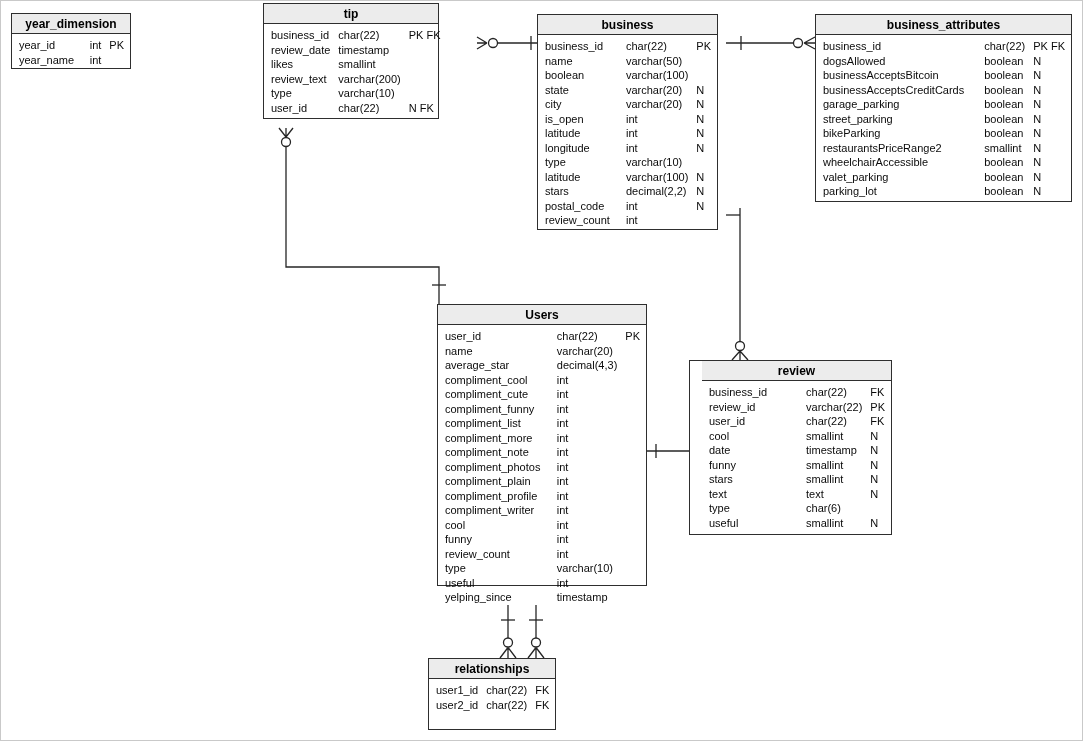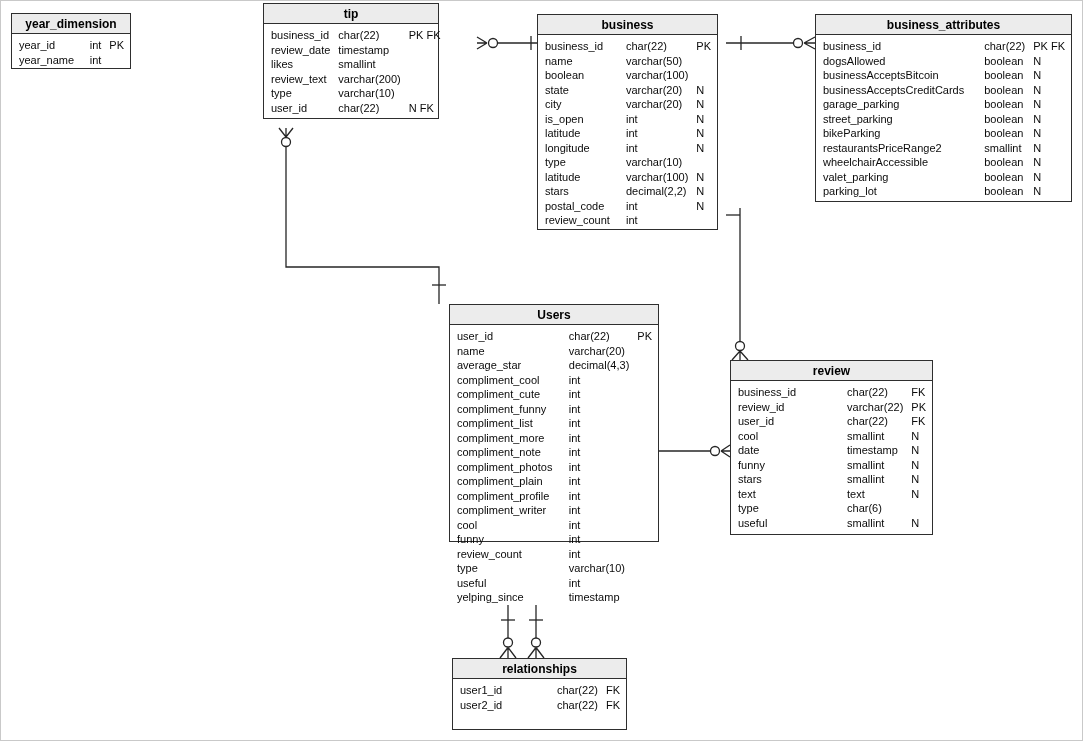--- a/index.html
+++ b/index.html
@@ -221,21 +221,21 @@
           <div class="ftype">boolean</div>
           <div class="fflags">N</div>
           <div class="fname">valet_parking</div>
           <div class="ftype">boolean</div>
           <div class="fflags">N</div>
           <div class="fname">parking_lot</div>
           <div class="ftype">boolean</div>
           <div class="fflags">N</div>
         </div>
       </div>
-      <div class="table" style="left: 448px; top: 303px; width: 210px; height: 238px;">
+      <div class="table" style="left: 436px; top: 303px; width: 210px; height: 282px;">
         <div class="table-title">Users</div>
         <div class="table-fields">
           <div class="fname">user_id</div>
           <div class="ftype">char(22)</div>
           <div class="fflags">PK</div>
           <div class="fname">name</div>
           <div class="ftype">varchar(20)</div>
           <div class="fflags"></div>
           <div class="fname">average_star</div>
           <div class="ftype">decimal(4,3)</div>
@@ -283,21 +283,21 @@
           <div class="ftype">varchar(10)</div>
           <div class="fflags"></div>
           <div class="fname">useful</div>
           <div class="ftype">int</div>
           <div class="fflags"></div>
           <div class="fname">yelping_since</div>
           <div class="ftype">timestamp</div>
           <div class="fflags"></div>
         </div>
       </div>
-      <div class="table" style="left: 729px; top: 359px; width: 203px; height: 175px;">
+      <div class="table" style="left: 688px; top: 359px; width: 203px; height: 175px; padding-left: 12px;">
         <div class="table-title">review</div>
         <div class="table-fields">
           <div class="fname">business_id</div>
           <div class="ftype">char(22)</div>
           <div class="fflags">FK</div>
           <div class="fname">review_id</div>
           <div class="ftype">varchar(22)</div>
           <div class="fflags">PK</div>
           <div class="fname">user_id</div>
           <div class="ftype">char(22)</div>
@@ -318,21 +318,21 @@
           <div class="ftype">text</div>
           <div class="fflags">N</div>
           <div class="fname">type</div>
           <div class="ftype">char(6)</div>
           <div class="fflags"></div>
           <div class="fname">useful</div>
           <div class="ftype">smallint</div>
           <div class="fflags">N</div>
         </div>
       </div>
-      <div class="table" style="left: 451px; top: 657px; width: 175px; height: 72px;">
+      <div class="table" style="left: 427px; top: 657px; width: 128px; height: 72px;">
         <div class="table-title">relationships</div>
         <div class="table-fields">
           <div class="fname">user1_id</div>
           <div class="ftype">char(22)</div>
           <div class="fflags">FK</div>
           <div class="fname">user2_id</div>
           <div class="ftype">char(22)</div>
           <div class="fflags">FK</div>
         </div>
       </div>

